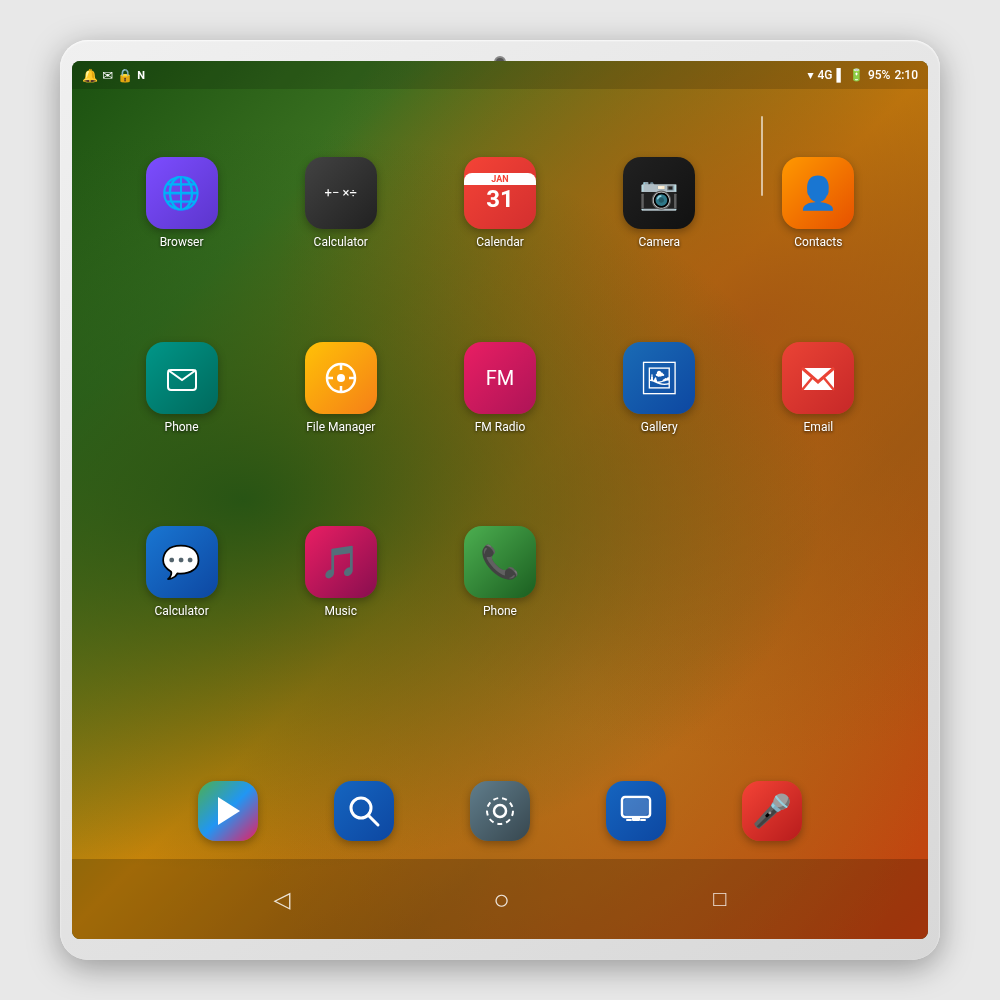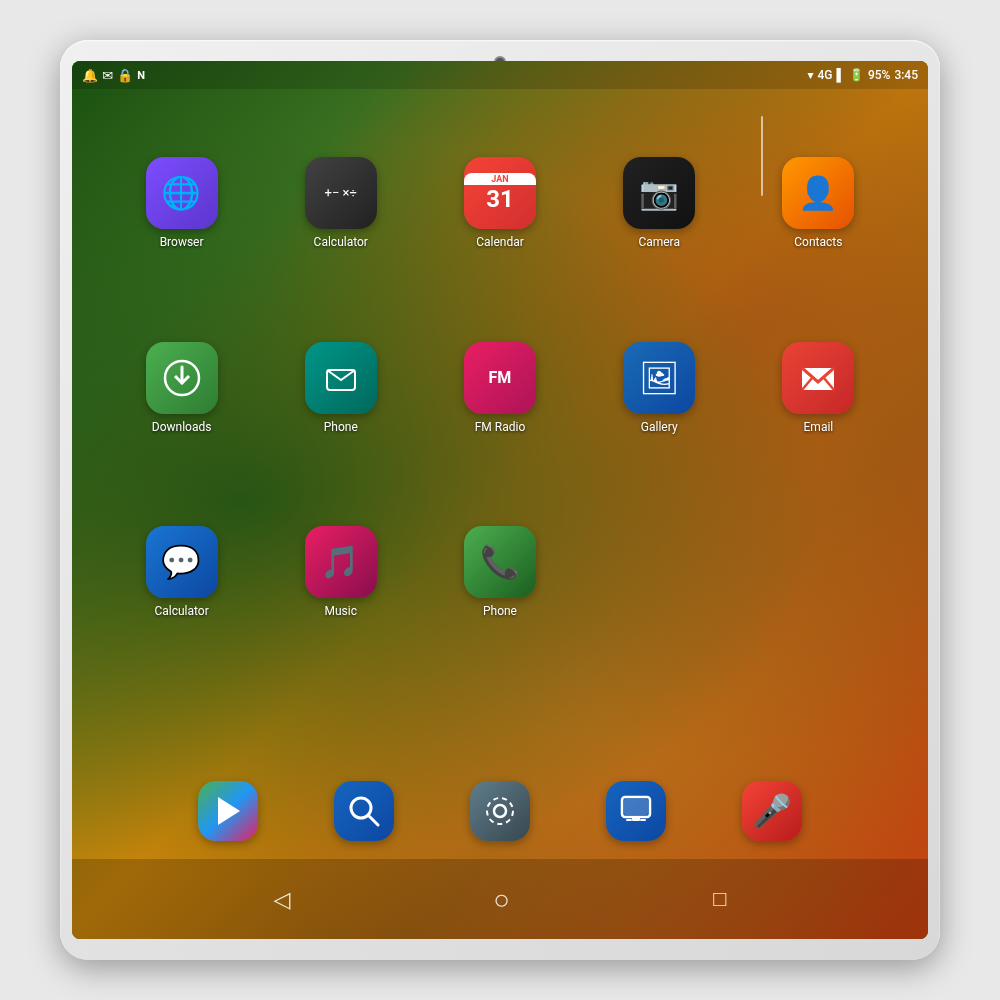--- a/index.html
+++ b/index.html
@@ -218,21 +218,21 @@
         <span class="status-icon">✉</span>
         <span class="status-icon">🔒</span>
         <span class="status-icon" style="font-size:11px;font-weight:bold;">N</span>
       </div>
       <div class="status-right">
         <span>▾</span>
         <span>4G</span>
         <span>▌</span>
         <span>🔋</span>
         <span>95%</span>
-        <span>3:45</span>
+        <span>2:10</span>
       </div>
     </div>
 
     <div class="divider-line"></div>
 
     <div class="app-grid">
 
       <div class="app-icon">
         <div class="app-icon-img bg-purple">🌐</div>
         <span class="app-label">Browser</span>
@@ -251,43 +251,46 @@
         <span class="app-label">Calendar</span>
       </div>
       <div class="app-icon">
         <div class="app-icon-img bg-dark-cam">📷</div>
         <span class="app-label">Camera</span>
       </div>
 
       <div class="app-icon">
         <div class="app-icon-img bg-orange">👤</div>
         <span class="app-label">Contacts</span>
-      </div>
-      <div class="app-icon">
-        <div class="app-icon-img bg-green-dl">
-          <svg width="42" height="42" viewBox="0 0 42 42">
-            <circle cx="21" cy="21" r="17" fill="none" stroke="white" stroke-width="2.5"></circle>
-            <polyline points="14,19 21,26 28,19" fill="none" stroke="white" stroke-width="3" stroke-linejoin="round"></polyline>
-            <line x1="21" y1="10" x2="21" y2="26" stroke="white" stroke-width="3" stroke-linecap="round"></line>
-          </svg>
-        </div>
-        <span class="app-label">Downloads</span>
       </div>
       <div class="app-icon">
         <div class="app-icon-img bg-teal">
           <svg width="44" height="44" viewBox="0 0 44 44">
             <rect x="8" y="14" width="28" height="20" rx="3" fill="none" stroke="white" stroke-width="2"></rect>
             <polyline points="8,14 22,24 36,14" fill="none" stroke="white" stroke-width="2"></polyline>
           </svg>
         </div>
         <span class="app-label">Phone</span>
       </div>
       <div class="app-icon">
+        <div class="app-icon-img bg-yellow">
+          <svg width="42" height="42" viewBox="0 0 42 42">
+            <circle cx="21" cy="21" r="14" fill="none" stroke="white" stroke-width="2.5"></circle>
+            <circle cx="21" cy="21" r="4" fill="white"></circle>
+            <line x1="21" y1="7" x2="21" y2="13" stroke="white" stroke-width="2.5"></line>
+            <line x1="21" y1="29" x2="21" y2="35" stroke="white" stroke-width="2.5"></line>
+            <line x1="7" y1="21" x2="13" y2="21" stroke="white" stroke-width="2.5"></line>
+            <line x1="29" y1="21" x2="35" y2="21" stroke="white" stroke-width="2.5"></line>
+          </svg>
+        </div>
+        <span class="app-label">File Manager</span>
+      </div>
+      <div class="app-icon">
         <div class="app-icon-img bg-pink" style="flex-direction:column; font-size:14px; font-weight:bold; letter-spacing:0;">
-          <div style="color:white; font-size:16px; font-weight:700;">FM</div>
+          <div style="color:white; font-size:20px; font-weight:400;">FM</div>
         </div>
         <span class="app-label">FM Radio</span>
       </div>
 
       <div class="app-icon">
         <div class="app-icon-img bg-blue-gallery">🖼</div>
         <span class="app-label">Gallery</span>
       </div>
       <div class="app-icon">
         <div class="app-icon-img bg-red-gmail" style="font-size:30px; font-weight:900; font-family: Arial;">

